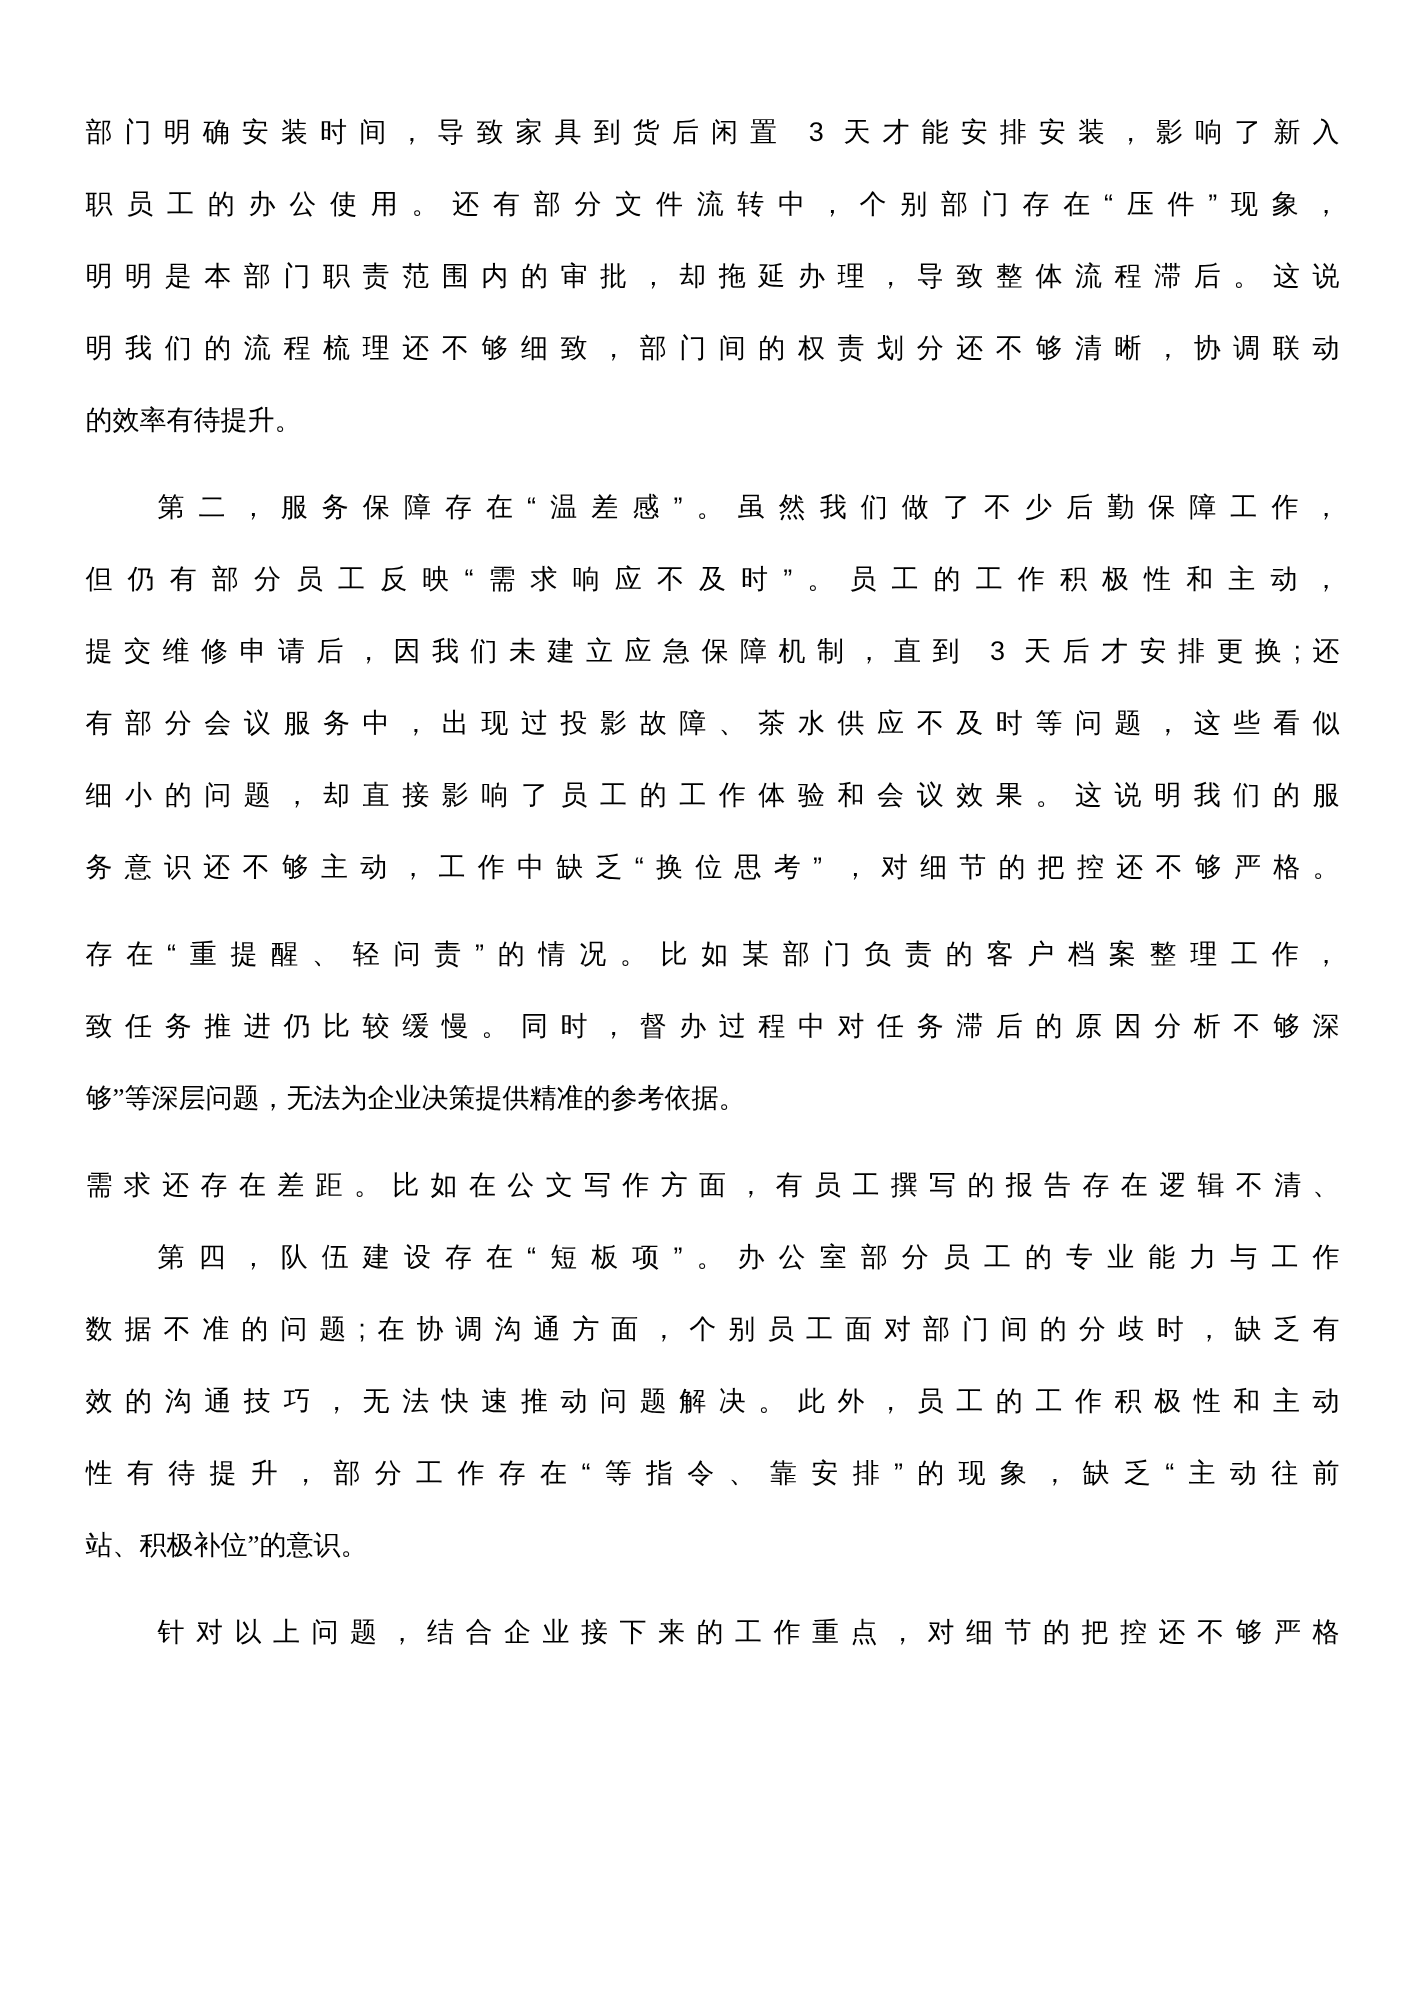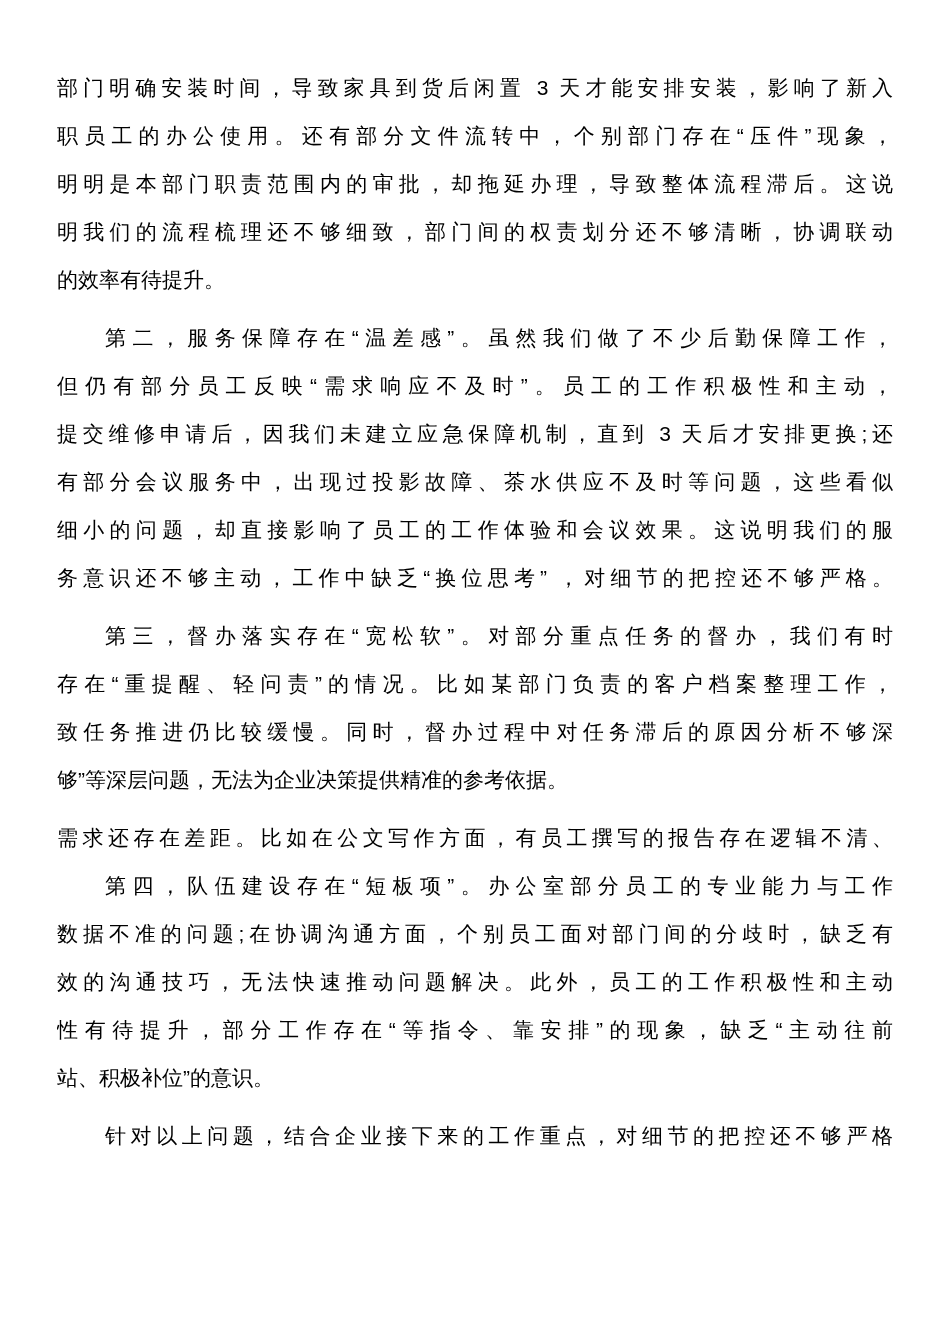--- a/index.html
+++ b/index.html
@@ -17,32 +17,33 @@
   .page {
     box-sizing: border-box;
     width: 950px;
     height: 1344px;
     padding: 64px 57px 0 57px;
     background: #ffffff;
   }
   .para { margin: 0; }
   .para + .para { margin-top: 10px; }
   .line {
-    font-size: 21px;
+    font-size: 18px;
     line-height: 48px;
     height: 48px;
     overflow: hidden;
     text-align: justify;
     text-align-last: justify;
     text-justify: inter-character;
     letter-spacing: 0;
     word-break: normal;
   }
   .line.end {
     text-align-last: left;
+    font-family: Liberation Serif, serif;
   }
   .line.indent {
     text-indent: 48px;
   }
   .b { font-weight: 400; }
 </style>
 </head>
 <body>
 
 <div class="page">
@@ -58,21 +59,20 @@
   <div class="para">
     <div class="line indent"><span class="b">第二，服务保障存在“温差感”。</span><span>虽然我们做了不少后勤保障工作，</span></div>
     <div class="line"><span>但仍有部分员工反映“需求响应不及时”。员工的工作积极性和主动，</span></div>
     <div class="line"><span>提交维修申请后，因我们未建立应急保障机制，直到 3 天后才安排更换;还</span></div>
     <div class="line"><span>有部分会议服务中，出现过投影故障、茶水供应不及时等问题，这些看似</span></div>
     <div class="line"><span>细小的问题，却直接影响了员工的工作体验和会议效果。这说明我们的服</span></div>
     <div class="line"><span>务意识还不够主动，工作中缺乏“换位思考” ，对细节的把控还不够严格。</span></div>
   </div>
 
   <div class="para">
-    <div class="line indent"><span class="b">第三，督办落实存在“宽松软”。</span><span>对部分重点任务的督办，我们有时</span></div>
     <div class="line"><span>存在“重提醒、轻问责”的情况。比如某部门负责的客户档案整理工作，</span></div>
     <div class="line"><span>致任务推进仍比较缓慢。同时，督办过程中对任务滞后的原因分析不够深</span></div>
     <div class="line end"><span>够”等深层问题，无法为企业决策提供精准的参考依据。</span></div>
   </div>
 
   <div class="para">
     <div class="line"><span>需求还存在差距。比如在公文写作方面，有员工撰写的报告存在逻辑不清、</span></div>
     <div class="line indent"><span class="b">第四，队伍建设存在“短板项”。</span><span>办公室部分员工的专业能力与工作</span></div>
     <div class="line"><span>数据不准的问题;在协调沟通方面，个别员工面对部门间的分歧时，缺乏有</span></div>
     <div class="line"><span>效的沟通技巧，无法快速推动问题解决。此外，员工的工作积极性和主动</span></div>

